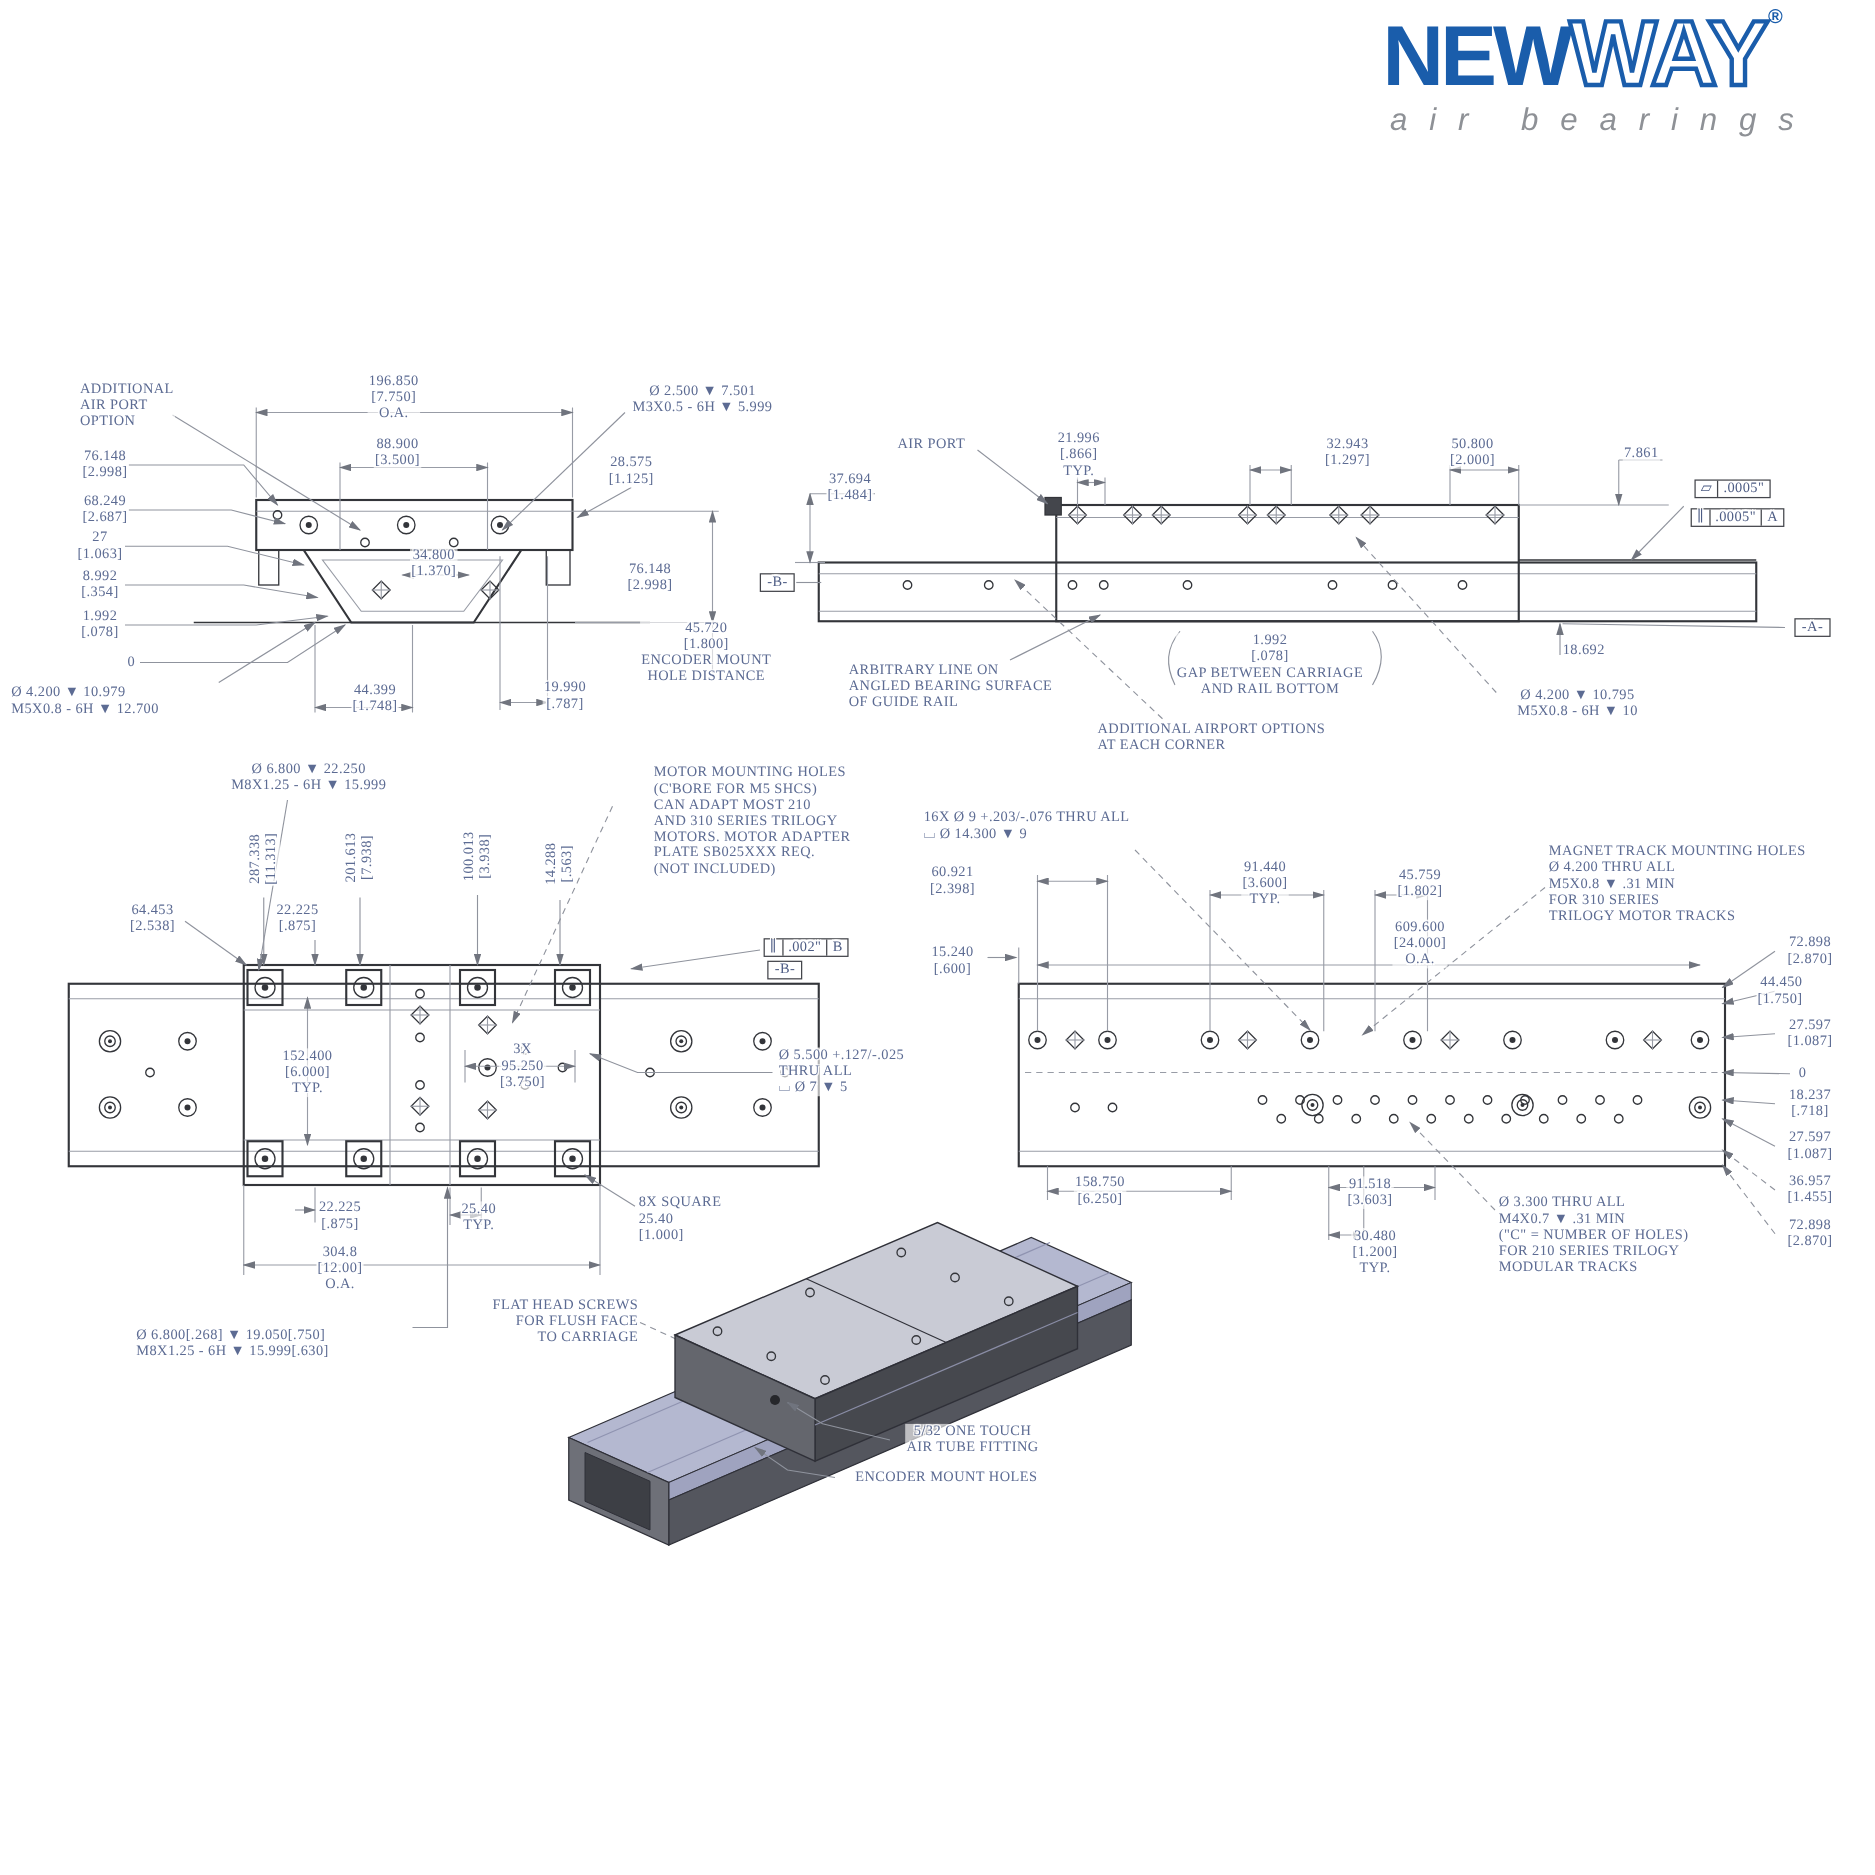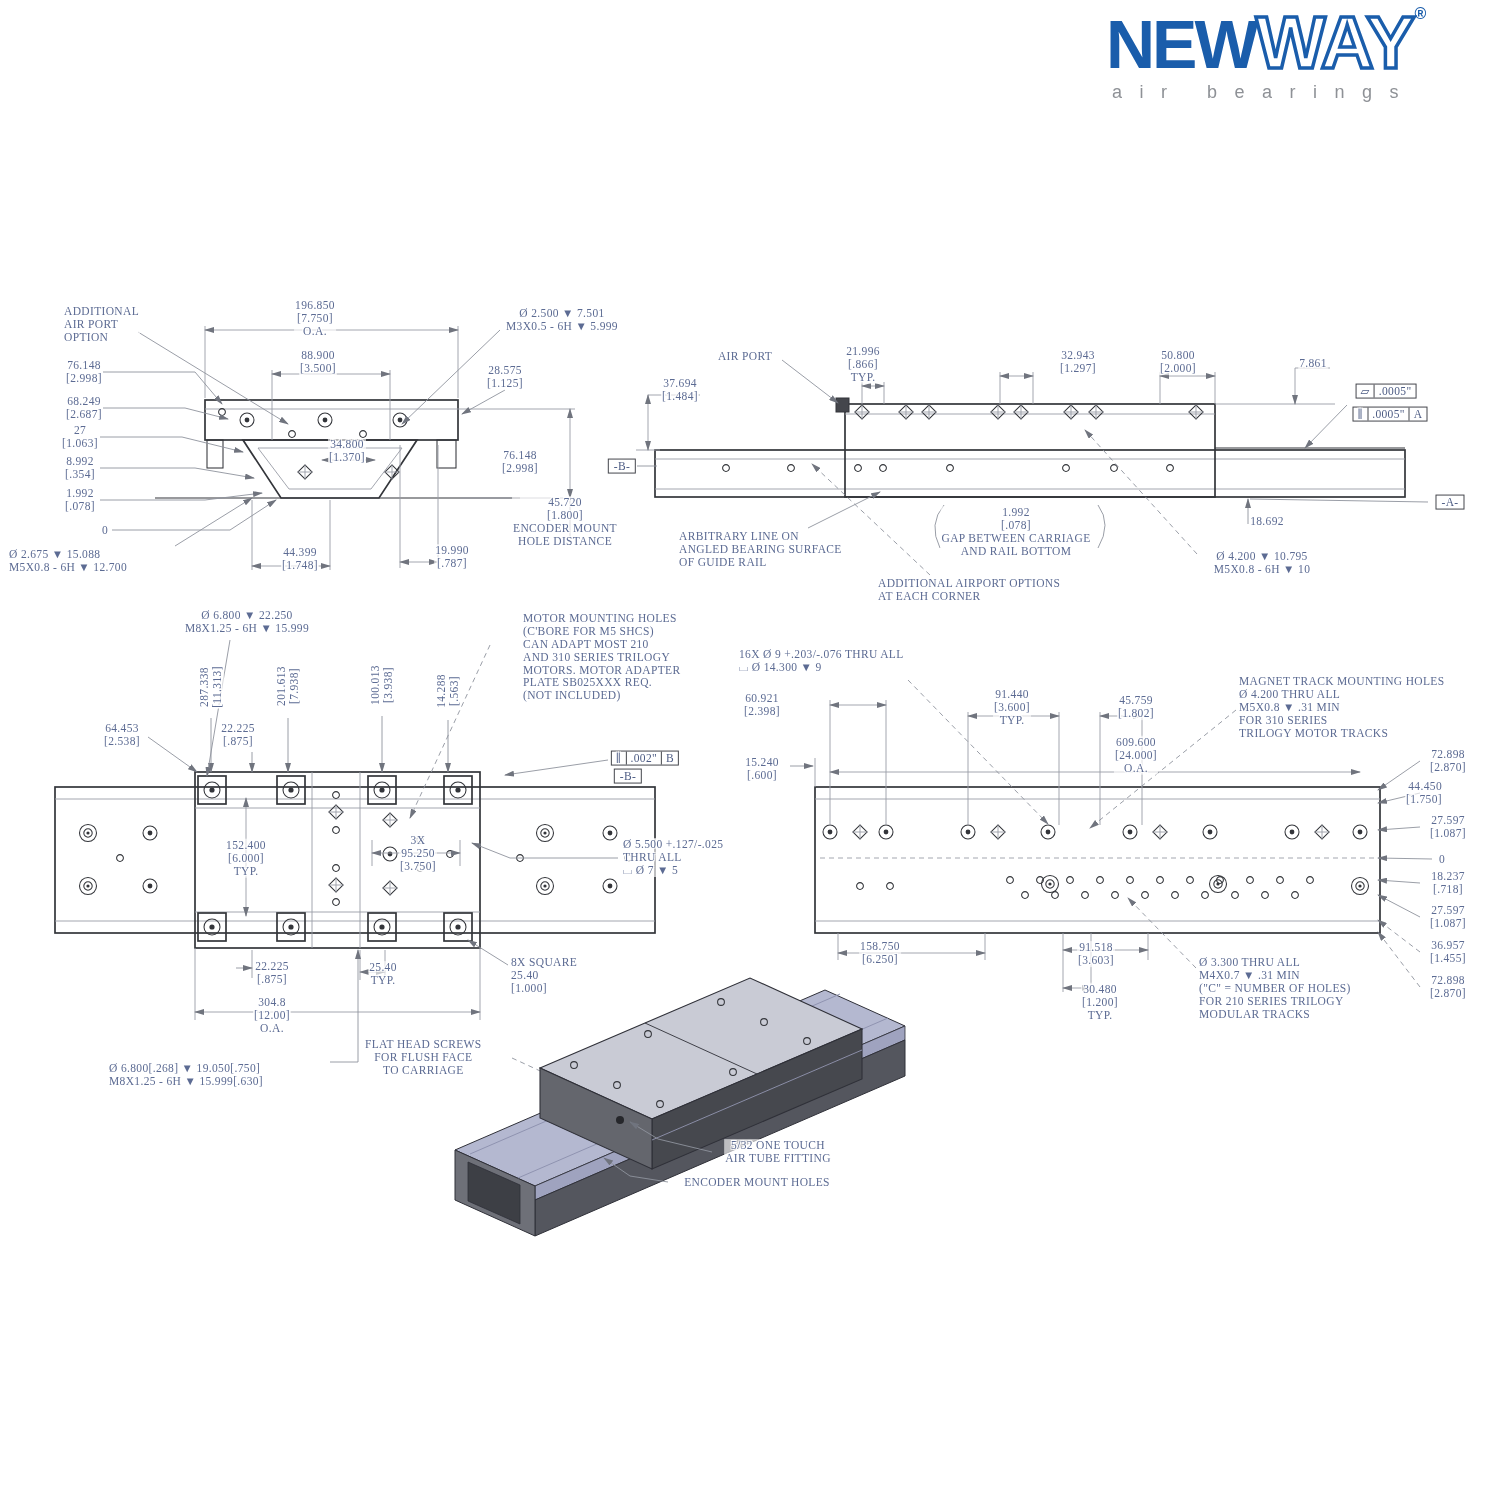--- a/index.html
+++ b/index.html
@@ -24,21 +24,21 @@
   .lead{stroke:#8f939d;stroke-width:.9;fill:none;}
   .dash{stroke-dasharray:5 4;}
   
   .logo{position:absolute;left:1106px;top:6px;width:380px;z-index:3;
         font-family:"Liberation Sans","DejaVu Sans",sans-serif;text-align:left;}
   .logo-row{white-space:nowrap;line-height:1;}
   .logo-new{font-size:68px;font-weight:800;letter-spacing:-3px;color:#1a5dab;}
   .logo-way{font-size:74px;font-weight:800;letter-spacing:-1px;color:#ffffff;
             -webkit-text-stroke:3.5px #1a5dab;text-shadow:0 0 1px #1a5dab;}
   .logo-reg{font-size:16px;font-weight:700;color:#1a5dab;vertical-align:top;}
-  .logo-tag{margin-top:2px;margin-left:6px;font-size:18px;color:#8e9196;letter-spacing:17.5px;white-space:nowrap;}
+  .logo-tag{margin-top:2px;margin-left:6px;font-size:25px;color:#8e9196;letter-spacing:17.5px;white-space:nowrap;font-style:italic;}
 </style>
 </head>
 <body>
 
 <svg id="linework" width="1500" height="1500" viewBox="0 0 1500 1500">
   <defs>
     <marker id="ae" viewBox="0 0 10 6" markerWidth="10" markerHeight="6" refX="9" refY="3" orient="auto" markerUnits="userSpaceOnUse">
         <path d="M0 0L10 3L0 6Z" fill="#70747e"></path>
       </marker>
     <marker id="as" viewBox="0 0 10 6" markerWidth="10" markerHeight="6" refX="1" refY="3" orient="auto" markerUnits="userSpaceOnUse">
@@ -347,21 +347,21 @@
 [2.998]</div>
     <div class="ann" style="left: 84px; top: 408px;">68.249
 [2.687]</div>
     <div class="ann" style="left: 80px; top: 437px;">27
 [1.063]</div>
     <div class="ann" style="left: 80px; top: 468px;">8.992
 [.354]</div>
     <div class="ann" style="left: 80px; top: 500px;">1.992
 [.078]</div>
     <div class="ann" style="left: 105px; top: 530px;">0</div>
-    <div class="ann tl" style="left: 8px; top: 548px; text-align: left;">Ø 2.675 ▼ 15.088
+    <div class="ann tl" style="left: 8px; top: 548px; text-align: left;">Ø 4.200 ▼ 10.979
 M5X0.8 - 6H ▼ 12.700</div>
     <div class="ann" style="left: 315px; top: 318px;">196.850
 [7.750]
 O.A.</div>
     <div class="ann" style="left: 318px; top: 362px;">88.900
 [3.500]</div>
     <div class="ann" style="left: 562px; top: 320px;">Ø 2.500 ▼ 7.501
 M3X0.5 - 6H ▼ 5.999</div>
     <div class="ann" style="left: 505px; top: 377px;">28.575
 [1.125]</div>
@@ -452,21 +452,21 @@
     <div class="ann" style="left: 383px; top: 974px;">25.40
 TYP.</div>
     <div class="ann tl" style="left: 510px; top: 956px; text-align: left;">8X SQUARE
 25.40
 [1.000]</div>
     <div class="ann" style="left: 272px; top: 1015px;">304.8
 [12.00]
 O.A.</div>
     <div class="ann tl" style="left: 108px; top: 1062px; text-align: left;">Ø 6.800[.268] ▼ 19.050[.750]
 M8X1.25 - 6H ▼ 15.999[.630]</div>
-    <div class="ann tl" style="left: 364px; top: 1038px; text-align: center; font-family: Liberation Serif, serif;">FLAT HEAD SCREWS
+    <div class="ann tl" style="left: 393px; top: 1038px; text-align: right; font-family: Liberation Serif, serif;">FLAT HEAD SCREWS
 FOR FLUSH FACE
 TO CARRIAGE</div>
     <div class="ann tl" style="left: 738px; top: 648px; text-align: left;">16X Ø 9 +.203/-.076 THRU ALL
 ⌴ Ø 14.300 ▼ 9</div>
     <div class="ann" style="left: 762px; top: 705px;">60.921
 [2.398]</div>
     <div class="ann" style="left: 1012px; top: 707px;">91.440
 [3.600]
 TYP.</div>
     <div class="ann" style="left: 1136px; top: 707px;">45.759

